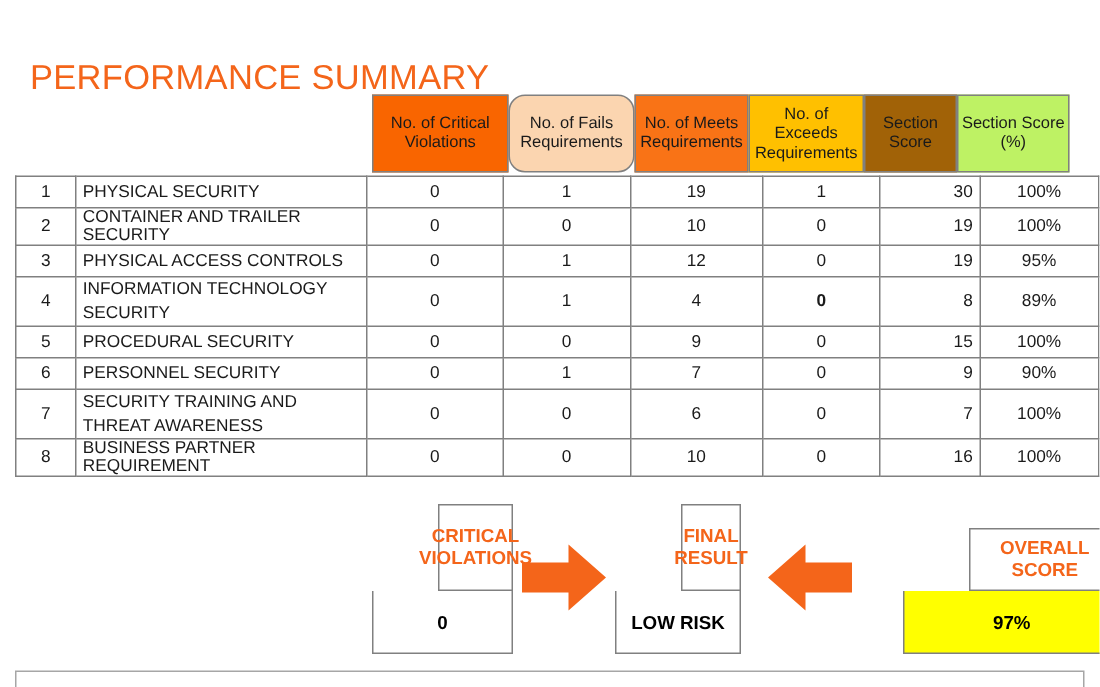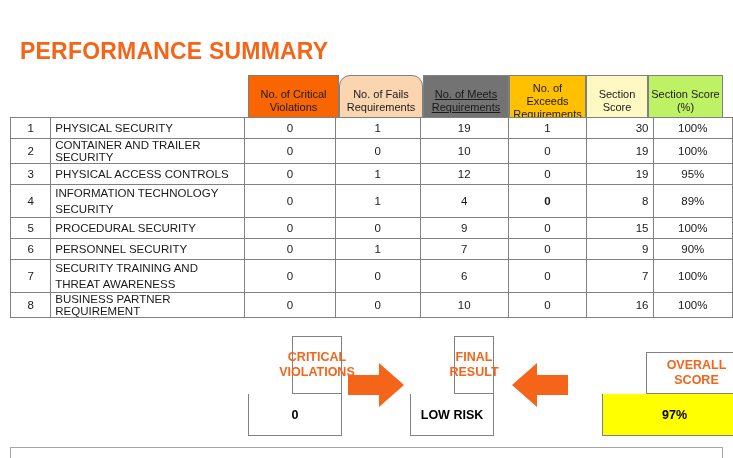--- a/index.html
+++ b/index.html
@@ -11,48 +11,48 @@
     overflow:hidden;
     color:#000;
   }
   #page{position:absolute;left:0;top:0;width:733px;height:458px;}
 
   
   #title{
     position:absolute;
     left:20px;top:38px;
     font-size:23px;
-    font-weight:bold;
+    font-weight:normal;
     color:#F4651A;
     letter-spacing:0.2px;
     white-space:nowrap;
   }
 
   
   #header-band{
     position:absolute;
-    left:248px;top:75px;
+    left:248px;top:63px;
     height:52px;
     display:flex;
   }
   .hcell{
     box-sizing:border-box;
     border:1px solid #808080;
     display:flex;align-items:center;justify-content:center;
     text-align:center;
     font-size:11px;
     line-height:13px;
     padding:0 2px;
     color:#1a1a1a;
   }
   .h-critical{width:91px;background:#F96500;}
   .h-fails{width:84px;background:#FBD5B0;border-radius:11px;}
-  .h-meets{width:86px;background:#737373;text-decoration:underline;}
+  .h-meets{width:76px;background:#f97316;}
   .h-exceeds{width:77px;background:#FFC000;}
-  .h-score{width:62px;background:#fef9c3;}
+  .h-score{width:62px;background:#a16207;}
   .h-scorepct{width:75px;background:#bef264;}
 
   
   #main-table{
     position:absolute;
     left:10px;top:117px;
     border-collapse:collapse;
     table-layout:fixed;
   }
   #main-table td{

